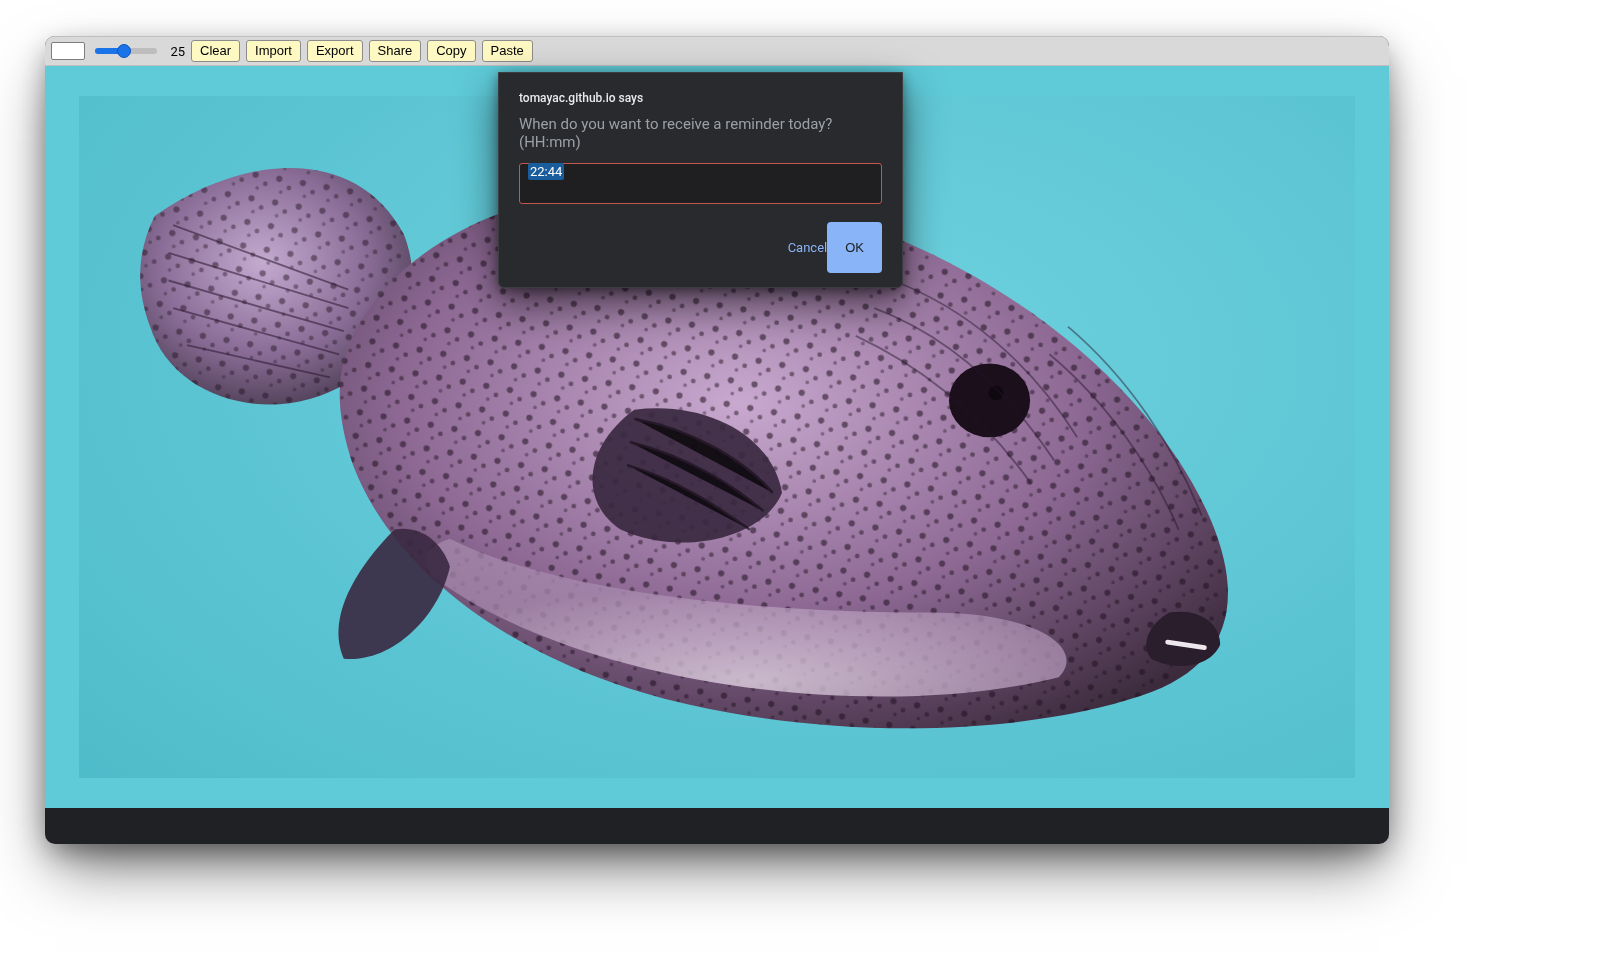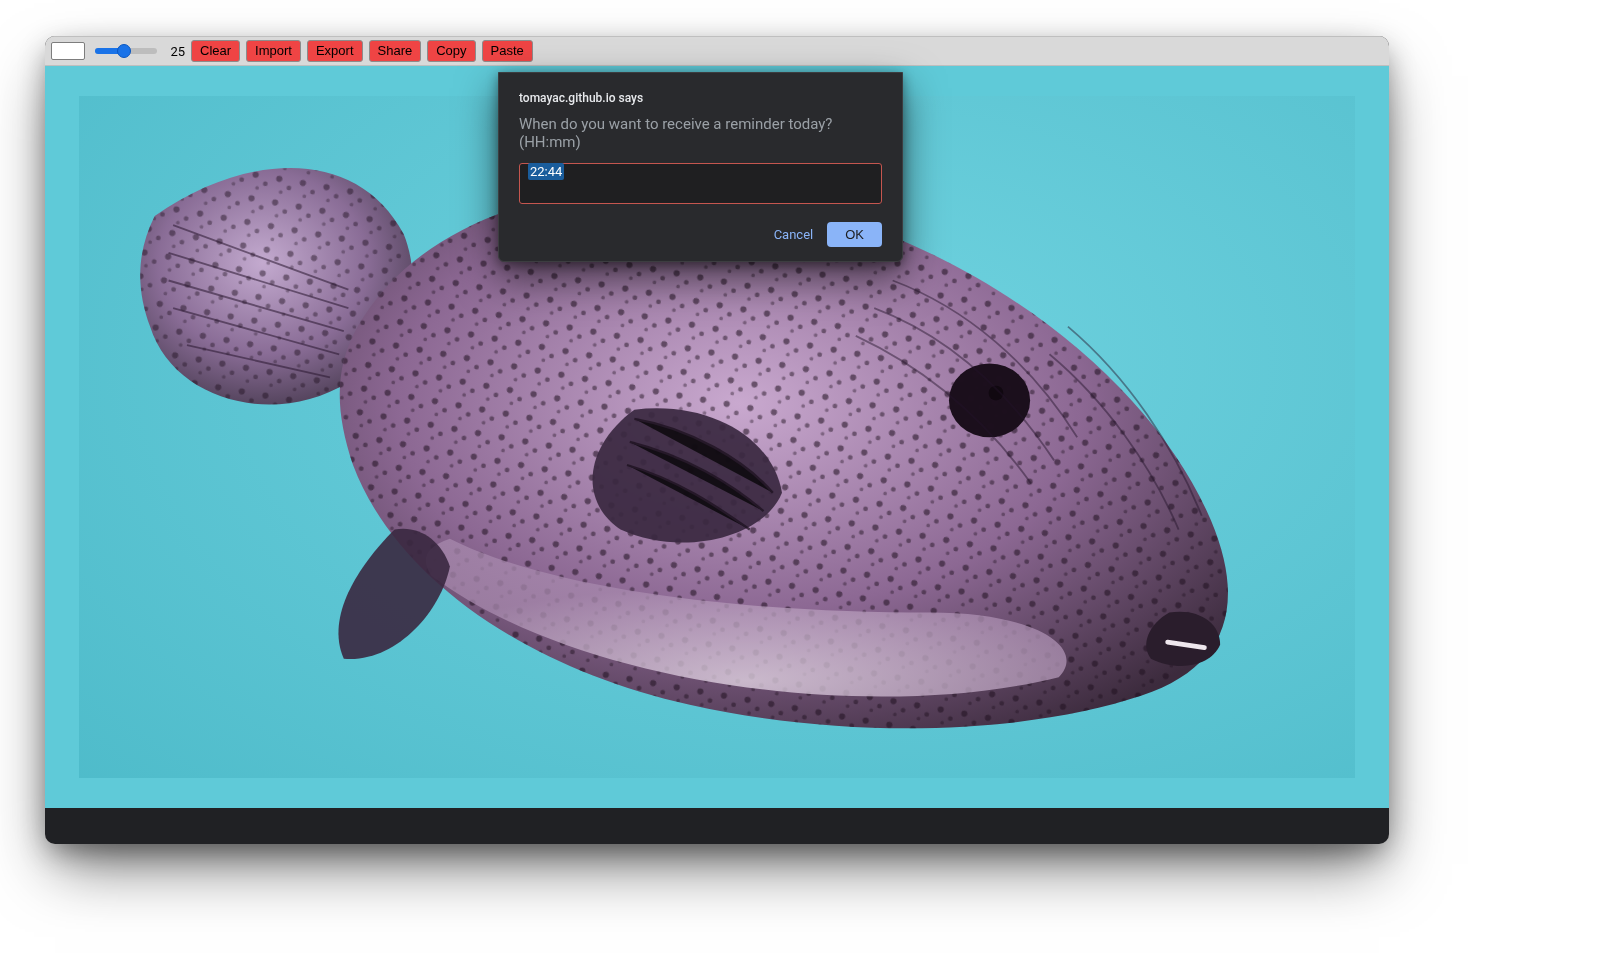--- a/index.html
+++ b/index.html
@@ -90,21 +90,21 @@
   }
   .slider-value {
     font-size: 13px;
     color: #000;
     min-width: 18px;
     text-align: right;
   }
   .tbtn {
     height: 22px;
     padding: 1px 8px 2px;
-    background: #ef4444;
+    background: #fef9c3;
     border: 1px solid #8c8c8c;
     border-radius: 3px;
     font-size: 13px;
     cursor: default;
     color: #000;
   }
   
   .canvas-area {
     position: relative;
     width: 100%; height: calc(100% - 36px - 30px);
@@ -145,27 +145,27 @@
     font-size: 13px;
   }
   .dialog-input .sel {
     background: #1a5d9c;
     color: #fff;
     padding: 1px 2px;
     border-radius: 2px;
   }
   .dialog-row {
     margin-top: 18px;
-    display: flex; justify-content: flex-end; gap: 14px; align-items: center;
+    display: flex; justify-content: flex-end; align-items: center;
   }
   .link-btn { color: #8ab4f8; font-size: 13px; cursor: default; }
   .ok-btn {
     background: #8ab4f8; color: #1b1c1e;
     border: none; border-radius: 4px;
-    padding: 5px 18px; font-size: 13px; font-weight: 500;
+    padding: 18px 18px; font-size: 13px; font-weight: 500;
     cursor: default;
   }
 </style>
 </head>
 <body>
 
 <div class="stage">
   <div class="window">
 
 

